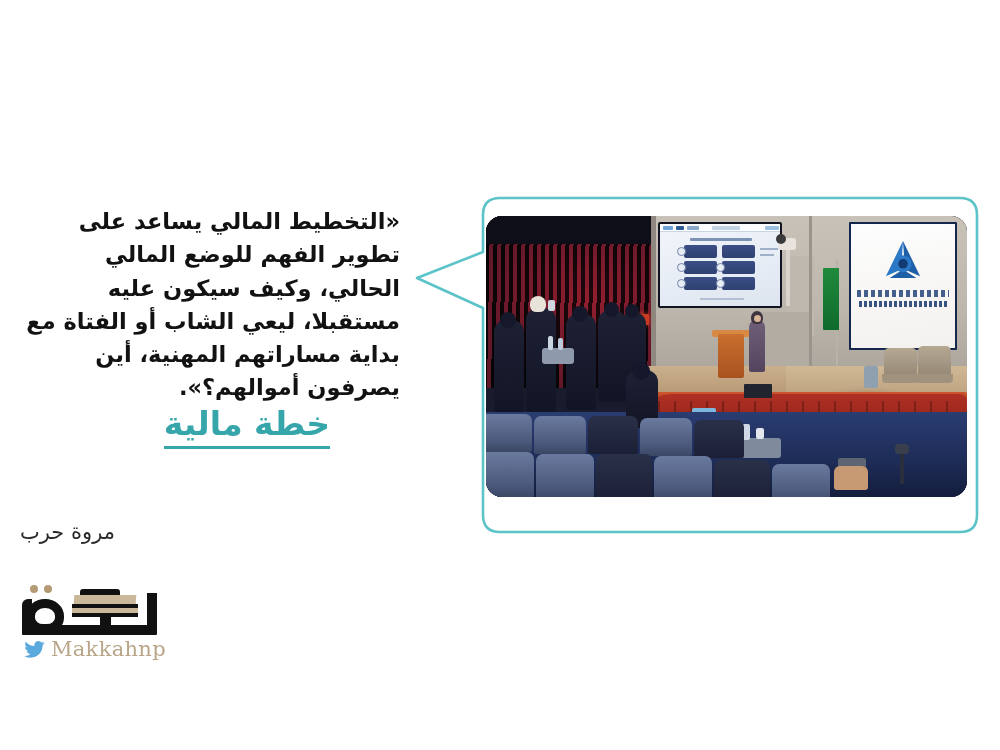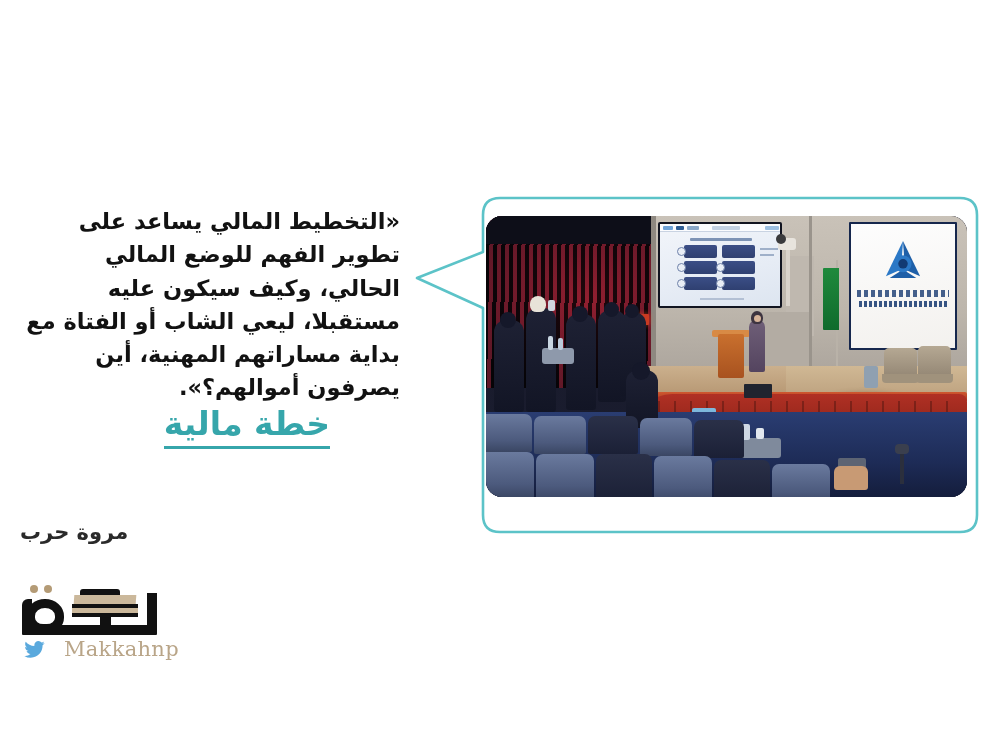--- a/index.html
+++ b/index.html
@@ -49,21 +49,21 @@
     padding-right:30px;
   }
 
   #byline {
     position:absolute;
     left:20px; top:520px;
     width:300px;
     direction:rtl;
     text-align:left;
     font-size:21px;
-    font-weight:700;
+    font-weight:400;
     color:#2a2a2a;
     letter-spacing:1px;
   }
 
   
   #logo-block {
     position:absolute;
     left:22px; top:585px;
     width:170px; height:80px;
   }
@@ -121,21 +121,21 @@
     position:absolute; top:0px;
     width:8px; height:8px;
     border-radius:50%;
     background:#b49b76;
   }
   #lg-dot1 { left:8px; }
   #lg-dot2 { left:22px; }
 
   #logo-handle {
     position:absolute; left:2px; top:52px;
-    display:flex; align-items:center; gap:19px;
+    display:flex; align-items:center; gap:6px;
   }
   #twitter-bird { width:21px; height:17px; display:block; }
   #handle-text {
     font-family:"DejaVu Serif","Liberation Serif",serif;
     font-size:21px;
     color:#b9a588;
     letter-spacing:0.3px;
   }
 
   

